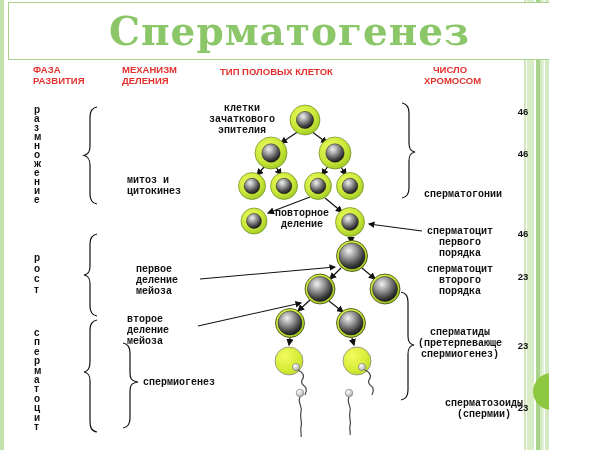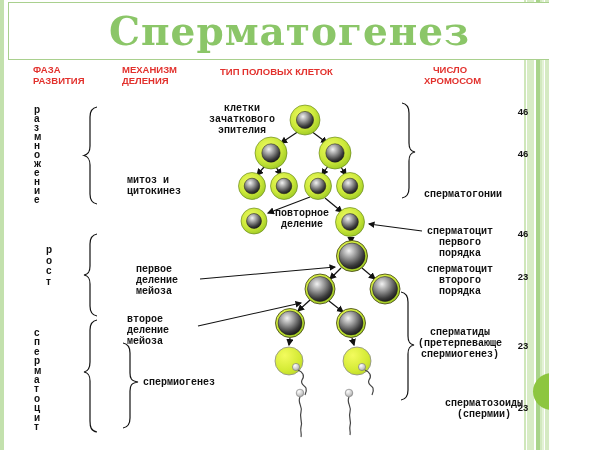--- a/index.html
+++ b/index.html
@@ -55,21 +55,21 @@
   <div class="title-box">
     <div class="title-text">Сперматогенез</div>
   </div>
 
   <div class="col-head" style="left:33px;top:64px;width:52px;">ФАЗА РАЗВИТИЯ</div>
   <div class="col-head" style="left:110px;top:64px;width:58px;margin-left:12px;">МЕХАНИЗМ ДЕЛЕНИЯ</div>
   <div class="col-head" style="left:220px;top:66px;width:130px;">ТИП ПОЛОВЫХ КЛЕТОК</div>
   <div class="col-head" style="left:424px;top:64px;width:52px;text-align:center;">ЧИСЛО ХРОМОСОМ</div>
 
   <div class="vword v1" style="top:105px;">размножение</div>
-  <div class="vword v2" style="top:245px;margin-left:12px;">рост</div>
+  <div class="vword v2" style="top:253px;">рост</div>
   <div class="vword v3" style="top:328px;">сперматоцит</div>
 
   <div class="lbl" style="left:127px;top:175px;width:52px;">митоз и цитокинез</div>
   <div class="lbl" style="left:127px;top:264px;width:72px;margin-left:9px;">первое деление мейоза</div>
   <div class="lbl" style="left:127px;top:314px;width:72px;">второе деление мейоза</div>
   <div class="lbl" style="left:143px;top:377px;">спермиогенез</div>
 
   <div class="lbl" style="left:194px;top:103px;width:96px;text-align:center;">клетки зачаткового эпителия</div>
   <div class="lbl" style="left:273px;top:208px;width:58px;text-align:center;">повторное деление</div>
 

